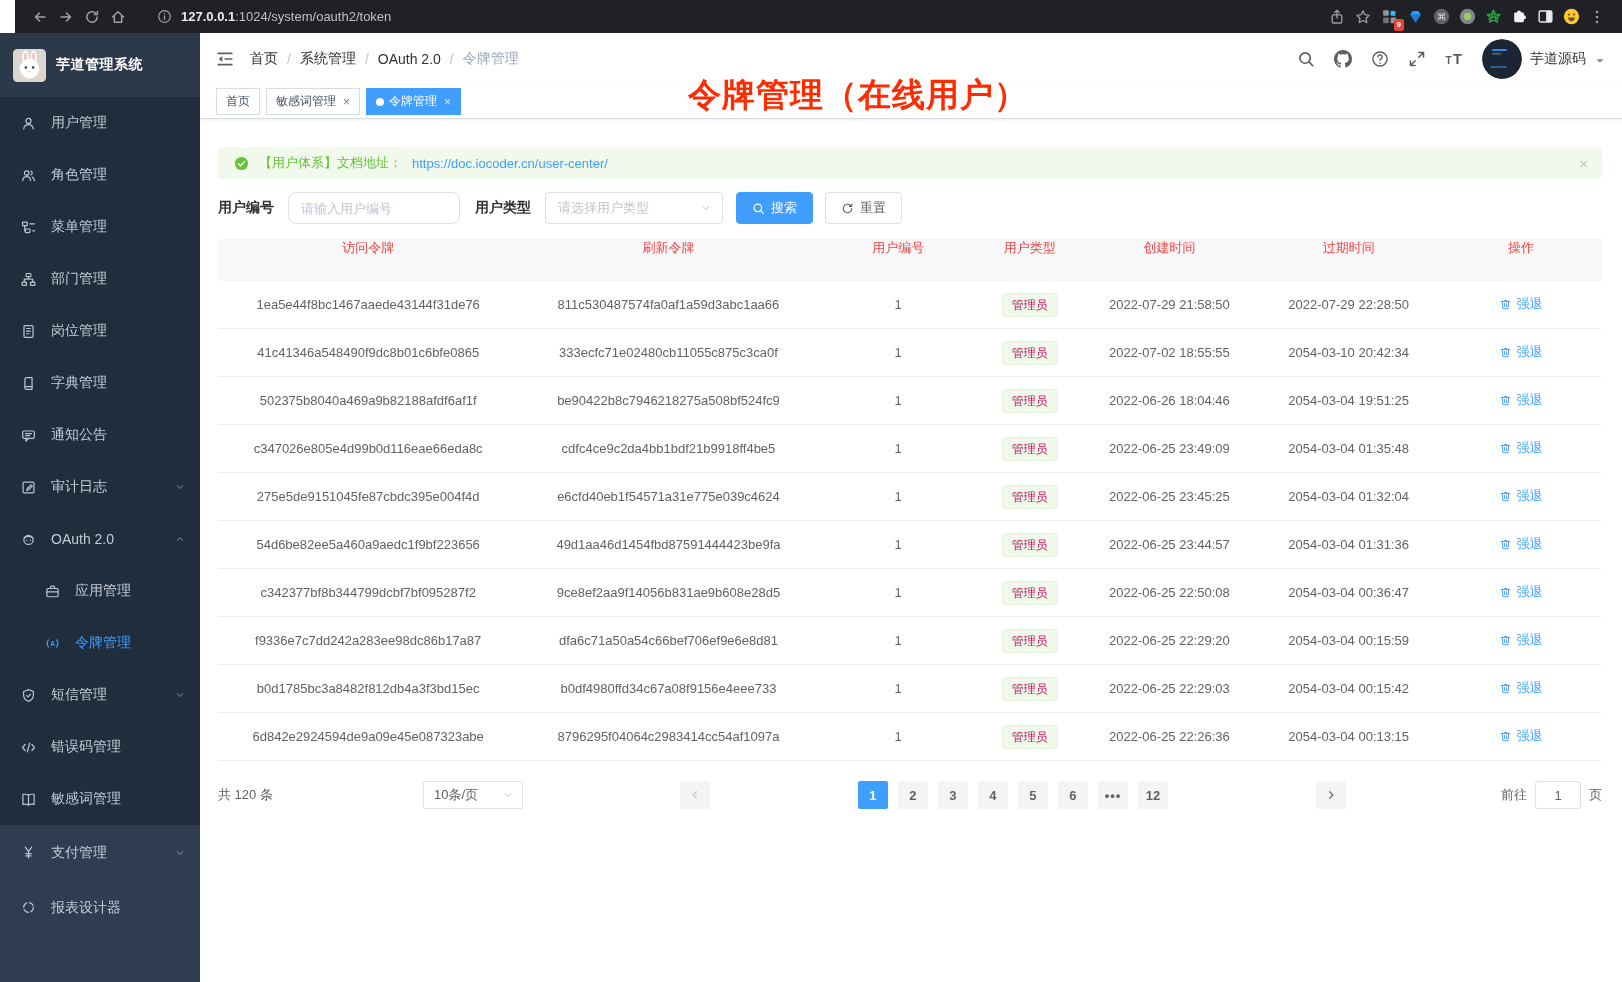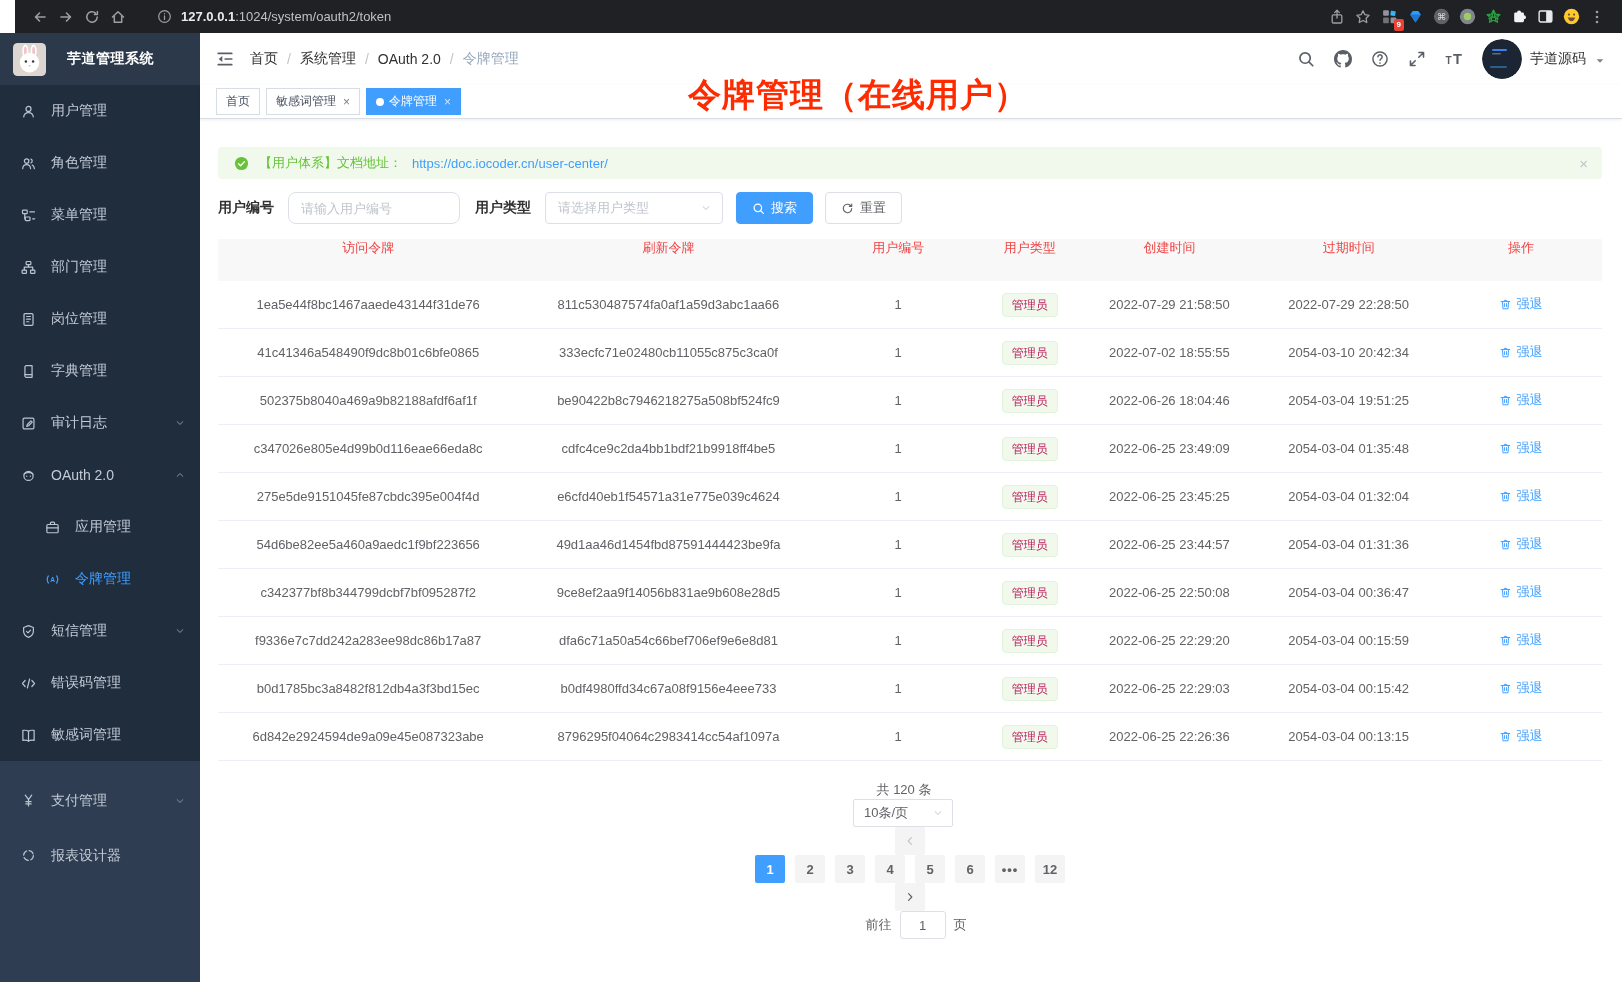--- a/index.html
+++ b/index.html
@@ -18,31 +18,31 @@
   .url b { color:#e8eaed; font-weight:700; }
   .ext { width:26px; height:26px; display:flex; align-items:center; justify-content:center; position:relative; cursor:pointer; flex-shrink:0; }
   .ext svg { width:17px; height:17px; }
   .ext-badge { position:absolute; right:-2px; bottom:-1px; background:#e94235; color:#fff; font-size:8px; line-height:10px; padding:1px 3px; border-radius:2px; font-weight:700; }
 
   
   .app { display:flex; height:949px; }
 
   
   .sidebar { width:200px; background:#1f2d3d; display:flex; flex-direction:column; flex-shrink:0; }
-  .logo { height:52px; background:#2b394b; display:flex; align-items:center; padding-left:13px; gap:21px; flex-shrink:0; }
+  .logo { height:64px; background:#2b394b; display:flex; align-items:center; padding-left:13px; gap:10px; flex-shrink:0; }
   .logo svg { width:33px; height:33px; border-radius:4px; }
   .logo-title { color:#fff; font-size:14px; font-weight:700; letter-spacing:.5px; }
   .menu-top { }
   .m-item { height:52px; display:flex; align-items:center; padding:0 14px 0 21px; color:#c3cbd6; font-size:14px; cursor:pointer; }
   .m-item .micon { width:15px; height:15px; margin-right:15px; color:#b9c4cf; flex-shrink:0; }
   .micon svg, .arrow svg { width:100%; height:100%; }
   .m-item .arrow { width:12px; height:12px; margin-left:auto; color:#8a97a5; }
   .m-item.sub { padding-left:45px; }
   .m-item.active, .m-item.active .micon { color:#409eff; }
-  .side-bottom { flex:1; background:#2e3d51; padding-top:12px; }
+  .side-bottom { flex:1; background:#2e3d51; padding-top:0; }
   .side-bottom .m-item { height:55px; }
 
   
   .main { flex:1; min-width:0; display:flex; flex-direction:column; background:#fff; position:relative; }
 
   .navbar { height:52px; display:flex; align-items:center; padding:0 16px; flex-shrink:0; }
   .fold { width:18px; height:18px; color:#5a5e66; margin-right:16px; cursor:pointer; }
   .fold svg { width:100%; height:100%; }
   .crumbs { display:flex; align-items:center; gap:9px; font-size:14px; color:#303133; }
   .crumb { cursor:pointer; }
@@ -95,21 +95,21 @@
   .t-row { display:flex; height:48px; align-items:center; border-bottom:1px solid #ebeef5; background:#fff; }
   .t-cell { text-align:center; padding:0 6px; white-space:nowrap; overflow:hidden; }
   .c1 { width:21.7%; } .c2 { width:21.7%; } .c3 { width:11.5%; } .c4 { width:7.5%; }
   .c5 { width:12.7%; } .c6 { width:13.2%; } .c7 { width:11.7%; }
   .tag-success { display:inline-block; background:#f0f9eb; border:1px solid #e1f3d8; color:#be185d; border-radius:4px; height:24px; line-height:22px; padding:0 9px; font-size:12px; }
   .action-link { color:#409eff; cursor:pointer; display:inline-flex; align-items:center; gap:4px; }
   .micon-sm { width:13px; height:13px; display:inline-flex; }
   .micon-sm svg { width:100%; height:100%; }
 
   
-  .pager { display:flex; align-items:center; justify-content:center; margin-top:20px; font-size:13px; color:#606266;flex-direction:column; }
+  .pager { display:flex; align-items:center; justify-content:space-between; margin-top:20px; font-size:13px; color:#606266; }
   .pg-total { margin-right:12px; }
   .pg-size { width:100px; height:28px; border:1px solid #dcdfe6; border-radius:2px; display:flex; align-items:center; justify-content:space-between; padding:0 8px 0 10px; margin-right:14px; cursor:pointer; background:#fff; }
   .pages { display:flex; align-items:center; }
   .pg-btn { min-width:30px; height:28px; border-radius:2px; background:#f4f4f5; margin:0 5px; display:inline-flex; align-items:center; justify-content:center; font-weight:700; color:#606266; cursor:pointer; padding:0 4px; }
   .pg-btn svg { width:12px; height:12px; }
   .pg-btn.active { background:#409eff; color:#fff; }
   .pg-btn.disabled { color:#c0c4cc; cursor:default; }
   .pg-btn.more { letter-spacing:1px; font-weight:700; color:#606266; }
   .pg-goto { display:flex; align-items:center; gap:8px; margin-left:12px; }
   .pg-input { width:46px; height:28px; border:1px solid #dcdfe6; border-radius:3px; text-align:center; font-size:13px; color:#606266; outline:none; font-family:inherit; }
@@ -301,20 +301,30 @@
     <span class="arrow"></span>
   </div>
         <div class="m-item">
     <span class="micon">
             <svg viewBox="0 0 16 16" fill="none" stroke="currentColor" stroke-width="1.3" stroke-linecap="round" stroke-linejoin="round">
               <path d="M11.8 14.2H5.6a1.4 1.4 0 0 1-1.4-1.4V3.2a1.4 1.4 0 0 1 1.4-1.4h6.2z"></path>
               <path d="M4.2 11.4h7.6"></path>
             </svg>
           </span>
     <span class="m-label">字典管理</span>
+    <span class="arrow"></span>
+  </div>
+        <div class="m-item">
+    <span class="micon">
+            <svg viewBox="0 0 16 16" fill="none" stroke="currentColor" stroke-width="1.3" stroke-linecap="round" stroke-linejoin="round">
+              <rect x="1.8" y="3.2" width="12.4" height="7.8" rx="1.5"></rect>
+              <path d="M5.2 11v3l3.2-3M4.8 6h6.4M4.8 8.2h4.4"></path>
+            </svg>
+          </span>
+    <span class="m-label">通知公告</span>
     <span class="arrow"></span>
   </div>
         <div class="m-item">
     <span class="micon">
             <svg viewBox="0 0 16 16" fill="none" stroke="currentColor" stroke-width="1.3" stroke-linecap="round" stroke-linejoin="round">
               <rect x="2.2" y="2.2" width="11.6" height="11.6" rx="1.5"></rect>
               <path d="M10.6 5.2l-3.8 3.9-.7 2 2-.7 3.9-3.8z"></path>
             </svg>
           </span>
     <span class="m-label">审计日志</span>

